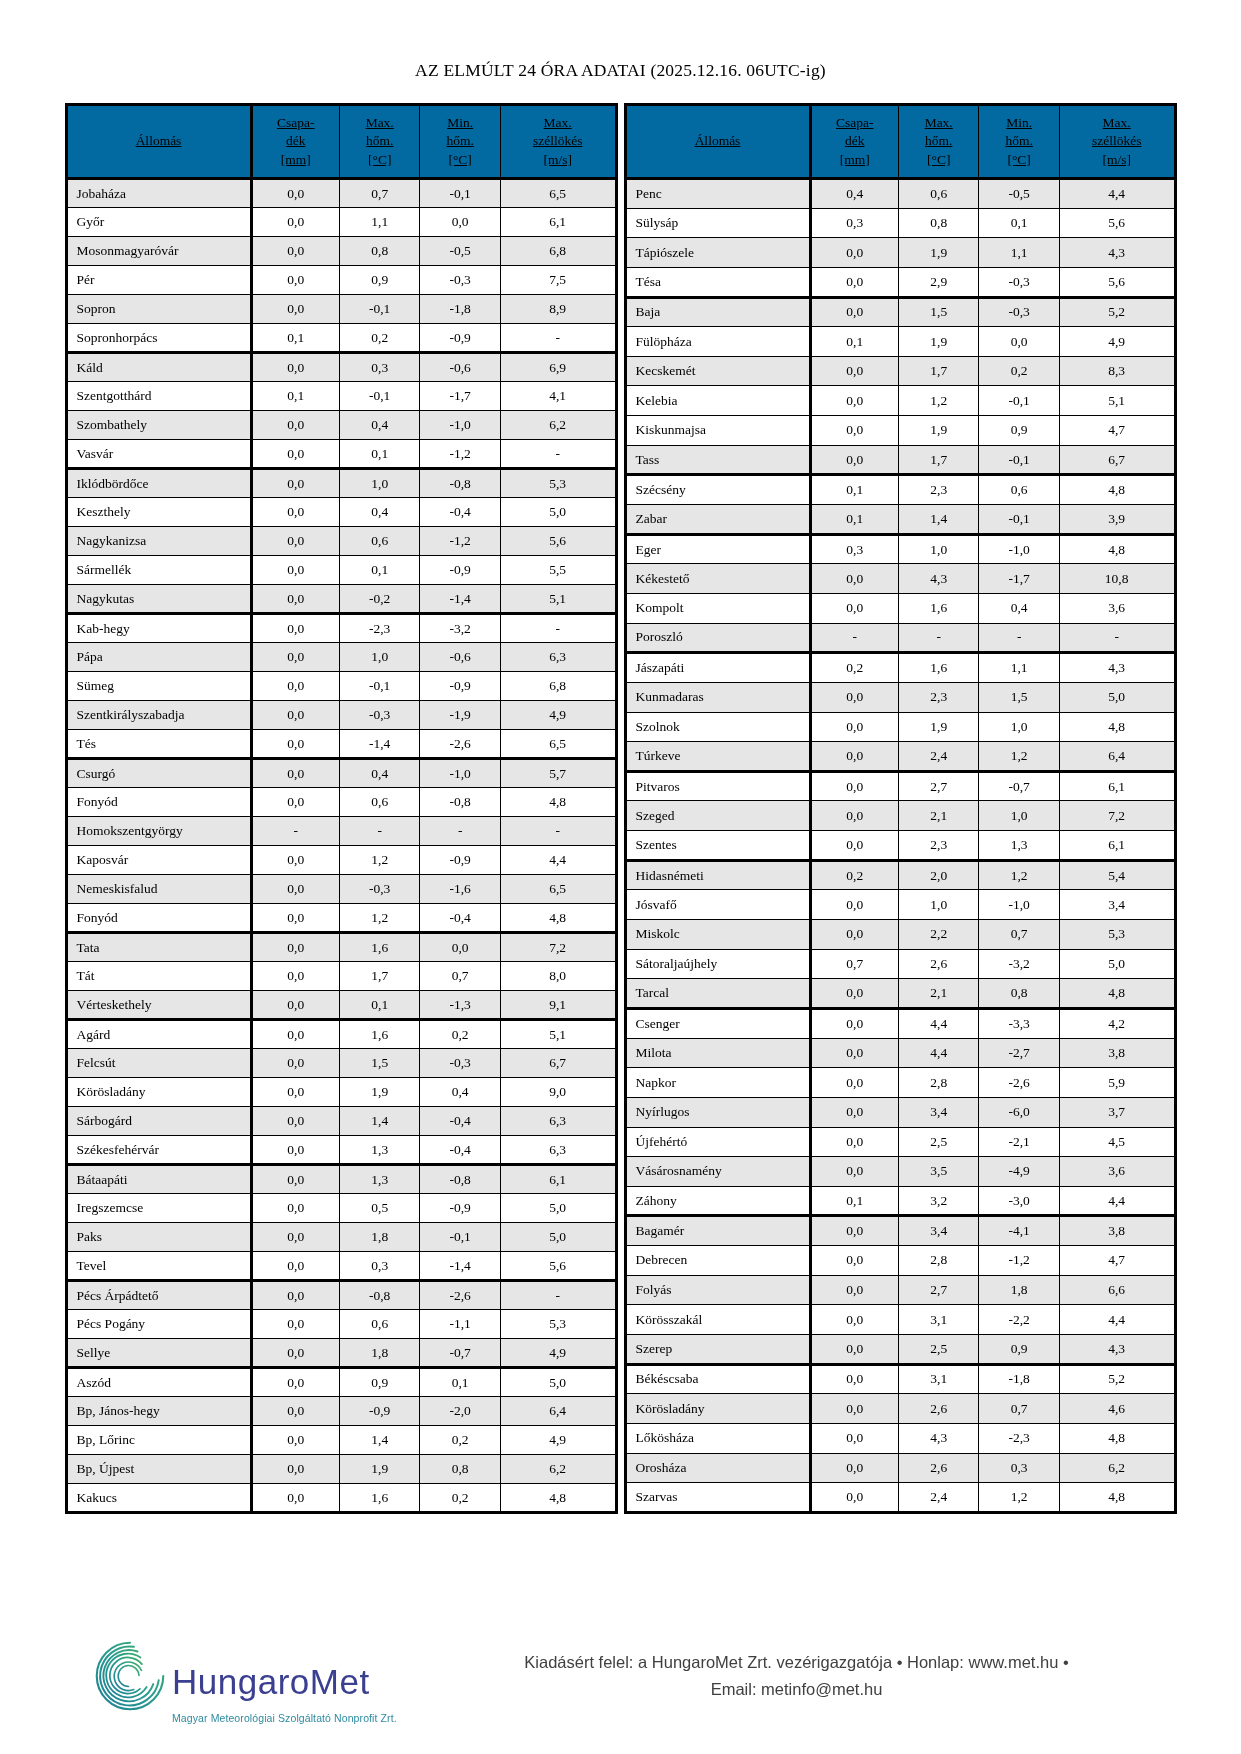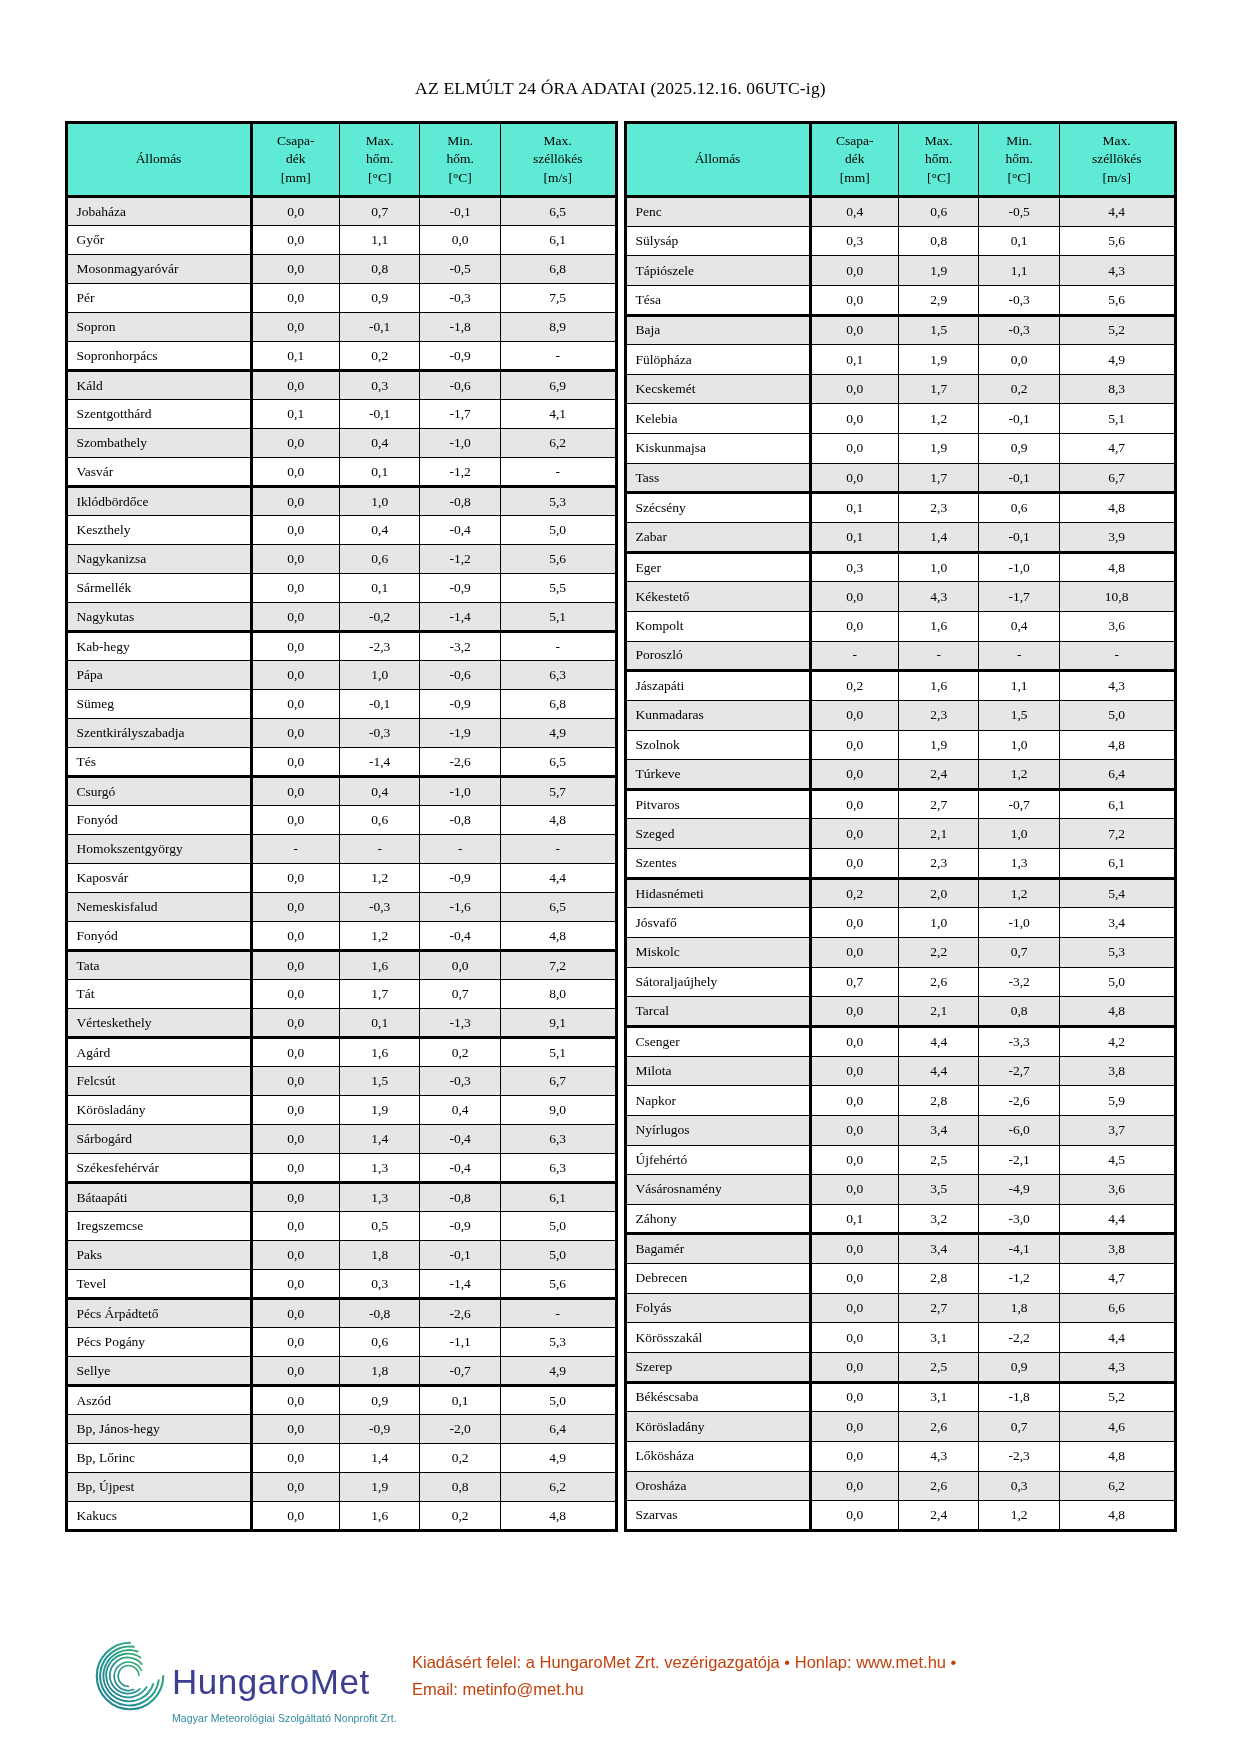--- a/index.html
+++ b/index.html
@@ -3,21 +3,21 @@
 <meta charset="utf-8">
 <style>
   * { margin: 0; padding: 0; box-sizing: border-box; }
   html, body { background: #ffffff; }
   body {
     width: 1241px; height: 1754px;
     font-family: "Liberation Serif", serif;
     color: #000;
     position: relative;
   }
-  .page { width: 1241px; height: 1754px; padding-top: 78px; }
+  .page { width: 1241px; height: 1754px; padding-top: 60px; }
 
   .doc-title {
     text-align: center;
     font-size: 17.5px;
     font-weight: normal;
     letter-spacing: 0.2px;
     margin-bottom: 22px;
   }
 
   .tables-wrap {
@@ -42,24 +42,25 @@
   table.weather th, table.weather td {
     border: 1px solid #000;
     font-size: 13.5px;
     font-weight: normal;
     text-align: center;
     vertical-align: middle;
     padding: 0;
   }
   table.weather thead th {
     height: 74px;
-    background: #5eead4;
+    background: #0369a1;
     border-bottom: 3px solid #000;
     white-space: pre-line;
     line-height: 1.35;
+    text-decoration: underline;
   }
   table.weather th:first-child,
   table.weather td:first-child {
     border-right: 3px solid #000;
   }
   table.weather tbody td { height: 29px; }
   table.weather tbody td.station {
     text-align: left;
     padding-left: 9px;
   }
@@ -93,25 +94,25 @@
   }
   .logo-tagline {
     font-family: "Liberation Sans", sans-serif;
     font-size: 10.5px;
     color: #2e8ba0;
     margin-top: 13px;
     letter-spacing: 0.1px;
   }
   .footer-text {
     flex: 1 1 auto;
-    text-align: left;
+    text-align: center;
     font-family: "Liberation Sans", sans-serif;
     font-size: 16.5px;
     line-height: 1.65;
-    color: #c2410c;
+    color: #404040;
   }
 </style>
 </head>
 <body>
 
 <div class="page">
 
   <h1 class="doc-title">AZ ELMÚLT 24 ÓRA ADATAI (2025.12.16. 06UTC-ig)</h1>
 
   <div class="tables-wrap">

